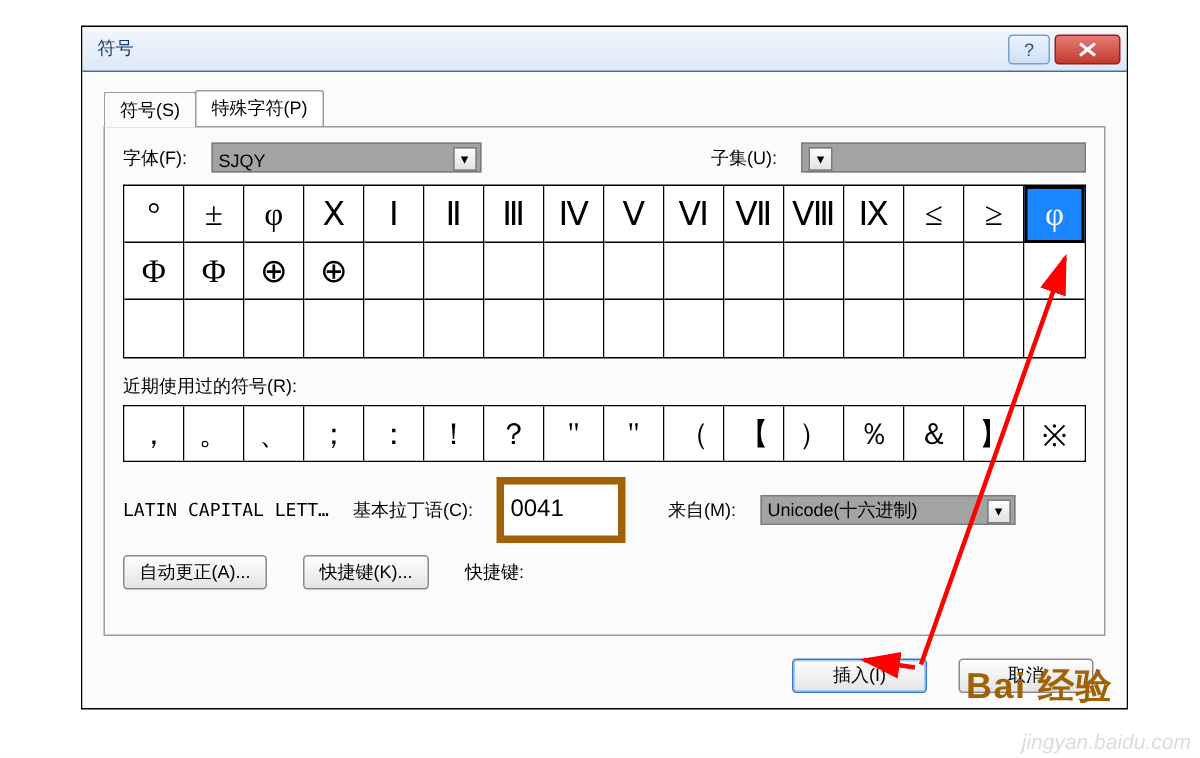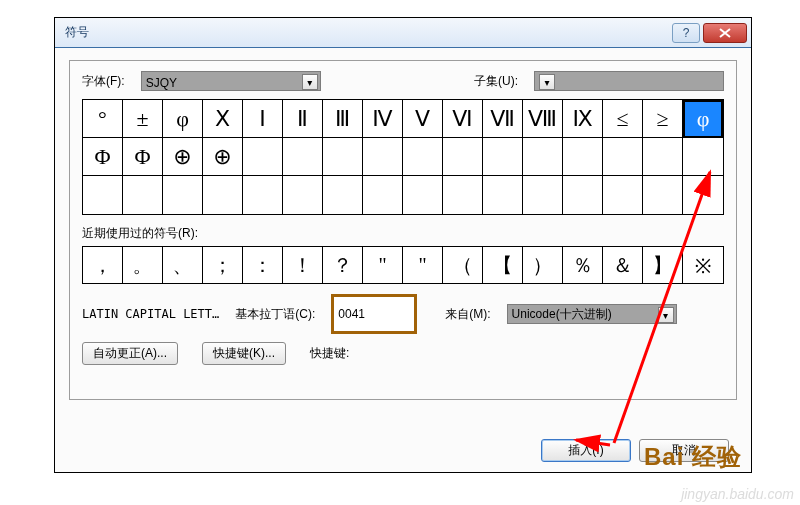--- a/index.html
+++ b/index.html
@@ -118,31 +118,31 @@
   }
   .rcell {
     border-right:1px solid #000;
     display:flex; align-items:center; justify-content:center;
     font-family: "SimSun","Times New Roman", serif;
     font-size:20px; background:#fff;
   }
   .rcell:last-child { border-right:none; }
 
   .textbox {
-    border:3px solid #a16207; background:#fff; height:20px;
-    padding:17px 4px; font-size:12px; min-width:60px;
+    border:5px solid #a16207; background:#fff; height:20px;
+    padding:17px 4px; font-size:16px; min-width:60px;
   }
 
   .btn3d {
     border:1px solid #888; background:linear-gradient(#fefefe,#e4e4e4);
     padding:2px 10px; border-radius:3px; font-size:12px;
   }
   .btn-blue { border:1px solid #3a77c7; box-shadow:0 0 0 1px #a8cbef inset; }
 
-  .footer-row { position:absolute; left:0; right:0; bottom:10px; display:flex; justify-content:flex-end; gap:8px; padding:0 22px; }
+  .footer-row { position:absolute; left:0; right:0; bottom:10px; display:flex; justify-content:flex-end; gap:21px; padding:0 22px; }
 
   .watermark {
     position:absolute; right:6px; bottom:3px;
     color:#dcdcdc; font-size:14px; font-style:italic;
     pointer-events:none;
   }
   .wm-badge {
     position:absolute; right:58px; bottom:32px;
     color:#a16207; font-size:24px; font-weight:bold; letter-spacing:1px;
     pointer-events:none;
@@ -159,20 +159,24 @@
     <span class="title-text">符号</span>
     <span class="tb-btn">?</span>
     <span class="tb-btn tb-close">
       <svg width="12" height="10" viewBox="0 0 12 10">
           <path d="M1 1 L11 9 M11 1 L1 9" stroke="#fff" stroke-width="2"></path>
         </svg>
     </span>
   </div>
 
   <div class="client">
+    <div class="tabstrip">
+      <div class="tab active">符号(S)</div>
+      <div class="tab">特殊字符(P)</div>
+    </div>
     <div class="tabpane">
 
       <div class="row">
         <span class="label">字体(F):</span>
         <div class="combo" style="width:180px">
           <span class="val">SJQY</span>
           <span class="btn">▾</span>
         </div>
         <span class="spacer"></span>
         <span class="label">子集(U):</span>

